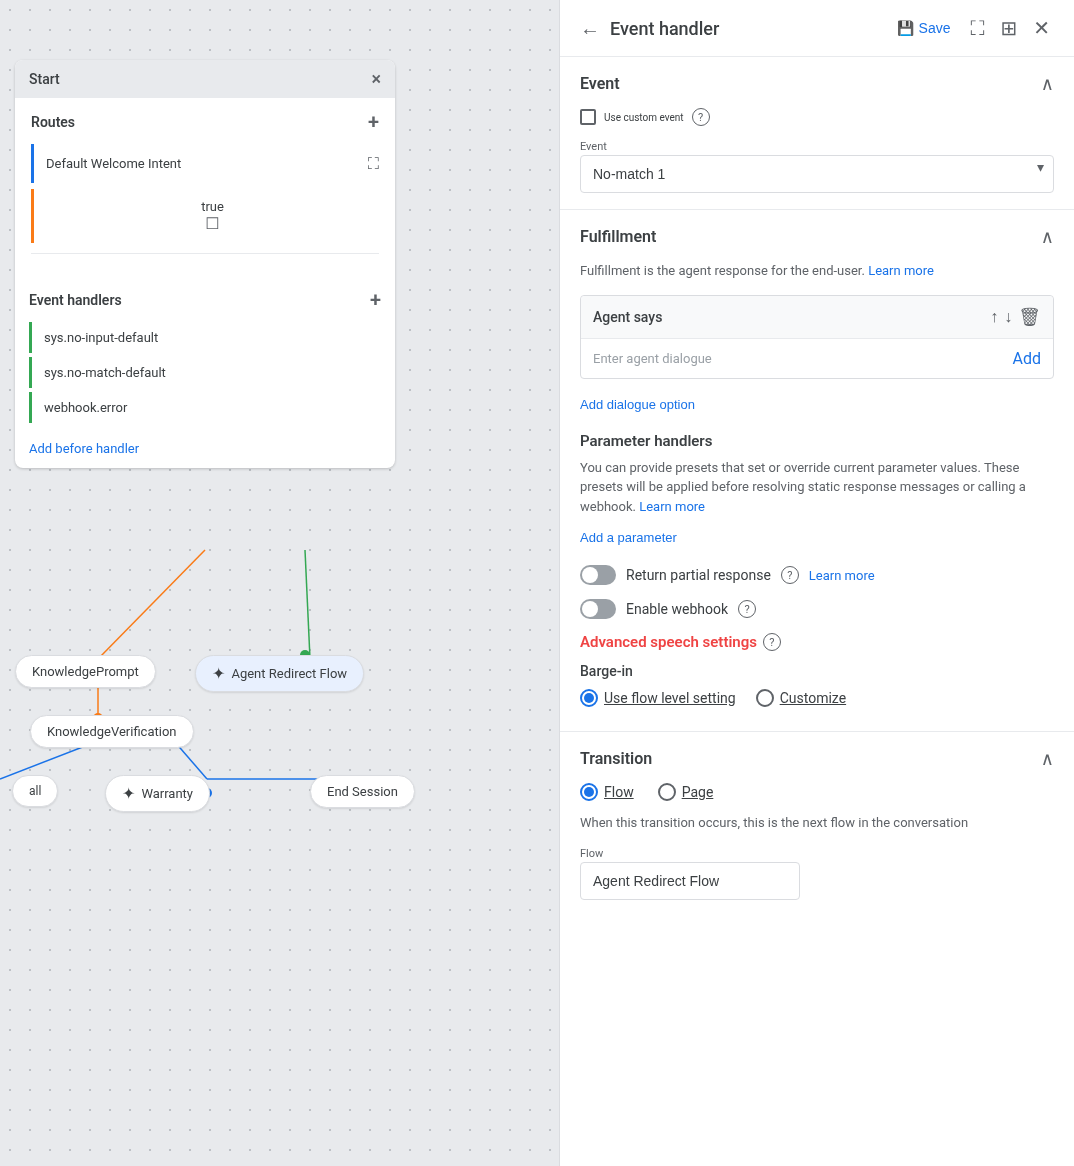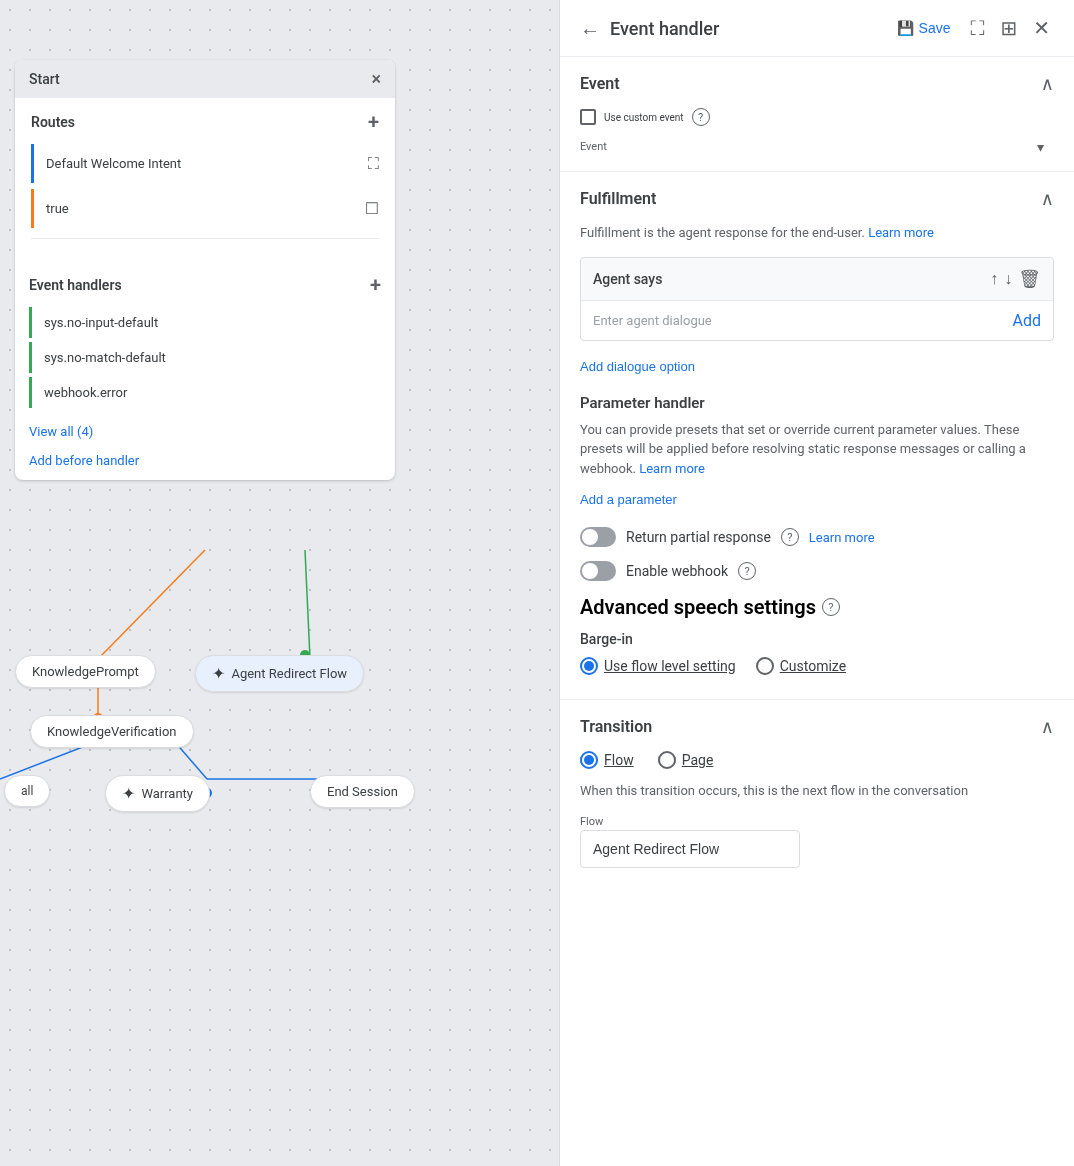--- a/index.html
+++ b/index.html
@@ -60,21 +60,21 @@
       align-items: center;
       justify-content: space-between;
       padding: 10px 0;
       border-left: 3px solid #1a73e8;
       padding-left: 12px;
       margin-bottom: 6px;
       font-size: 13px;
       color: #3c4043;
       text-align: right;
     }
-    .route-item.orange { border-left-color: #fa7b17; }
+    .route-item.orange { border-left-color: #fa7b17; flex-direction: column; }
     .route-icon { color: #5f6368; font-size: 16px; }
     .divider { border: none; border-top: 1px solid #e8eaed; margin: 10px 0; }
 
     .event-handlers-section { padding: 12px 14px 6px; }
     .event-item {
       display: flex;
       align-items: center;
       padding: 8px 0;
       border-left: 3px solid #34a853;
       padding-left: 12px;
@@ -110,21 +110,21 @@
       align-items: center;
       gap: 6px;
       box-shadow: 0 1px 2px rgba(0,0,0,0.1);
       white-space: nowrap;
     }
     .flow-node.knowledge-prompt { top: 655px; left: 15px; }
     .flow-node.agent-redirect { top: 655px; left: 195px; background: #e8f0fe; }
     .flow-node.knowledge-verify { top: 715px; left: 30px; }
     .flow-node.warranty { top: 775px; left: 105px; }
     .flow-node.end-session { top: 775px; left: 310px; }
-    .flow-node.partial { top: 775px; left: 4px; font-size: 12px; }
+    .flow-node.partial { top: 775px; left: 12px; font-size: 12px; }
     .flow-node-icon { font-size: 16px; }
 
     
     .connector-svg {
       position: absolute;
       top: 0; left: 0;
       width: 100%; height: 100%;
       pointer-events: none;
     }
 
@@ -357,21 +357,21 @@
     }
     .toggle-label { font-size: 14px; color: #3c4043; }
 
     
     .adv-speech-row {
       display: flex;
       align-items: center;
       gap: 6px;
       margin-bottom: 12px;
     }
-    .adv-speech-title { font-size: 20px; font-weight: 600; color: #000000; }
+    .adv-speech-title { font-size: 15px; font-weight: 600; color: #ef4444; }
     .barge-in-label { font-size: 14px; font-weight: 500; color: #3c4043; margin-bottom: 10px; }
 
     
     .radio-group { display: flex; align-items: center; gap: 20px; margin-bottom: 8px; }
     .radio-option { display: flex; align-items: center; gap: 6px; cursor: pointer; }
     .radio-outer {
       width: 18px;
       height: 18px;
       border-radius: 50%;
       border: 2px solid #1a73e8;
@@ -443,21 +443,20 @@
       <div class="event-item">
         <span>sys.no-input-default</span>
       </div>
       <div class="event-item">
         <span>sys.no-match-default</span>
       </div>
       <div class="event-item">
         <span>webhook.error</span>
       </div>
     </div>
-    <a class="view-all-link">View all (4)</a>
     <a class="add-state-handler">Add before handler</a>
   </div>
 
   <svg class="connector-svg">
 
     <line x1="205" y1="550" x2="98" y2="659" stroke="#fa7b17" stroke-width="1.5" stroke-dasharray="none"></line>
     <line x1="305" y1="550" x2="310" y2="659" stroke="#34a853" stroke-width="1.5"></line>
 
     <line x1="98" y1="679" x2="98" y2="719" stroke="#fa7b17" stroke-width="1.5"></line>
 
@@ -518,20 +517,23 @@
       <span class="section-title">Event</span>
       <span class="chevron">∧</span>
     </div>
     <div class="checkbox-row">
       <div class="checkbox"></div>
       <span class="checkbox-label">Use custom event</span>
       <div class="help-icon">?</div>
     </div>
     <div class="select-wrapper">
       <div class="select-label">Event</div>
+      <select class="select-field">
+        <option>No-match 1</option>
+      </select>
       <span class="select-arrow">▾</span>
     </div>
   </div>
 
   <div class="section">
     <div class="section-title-row">
       <span class="section-title">Fulfillment</span>
       <span class="chevron">∧</span>
     </div>
     <p class="fulfillment-text">
@@ -551,21 +553,21 @@
       </div>
       <div class="agent-dialogue-input">
         <span class="agent-dialogue-placeholder">Enter agent dialogue</span>
         <span class="add-link">Add</span>
       </div>
     </div>
 
     <button class="add-dialogue-btn">Add dialogue option</button>
 
     
-    <div class="param-title">Parameter handler</div>
+    <div class="param-title">Parameter handlers</div>
     <p class="param-text">
       <span>You can provide presets that set or override current parameter values. These presets will be applied before resolving static response messages or calling a webhook.</span>
       <a>Learn more</a>
     </p>
     <button class="add-param-btn">Add a parameter</button>
 
     
     <div class="toggle-row">
       <div class="toggle"></div>
       <span class="toggle-label">Return partial response</span>

